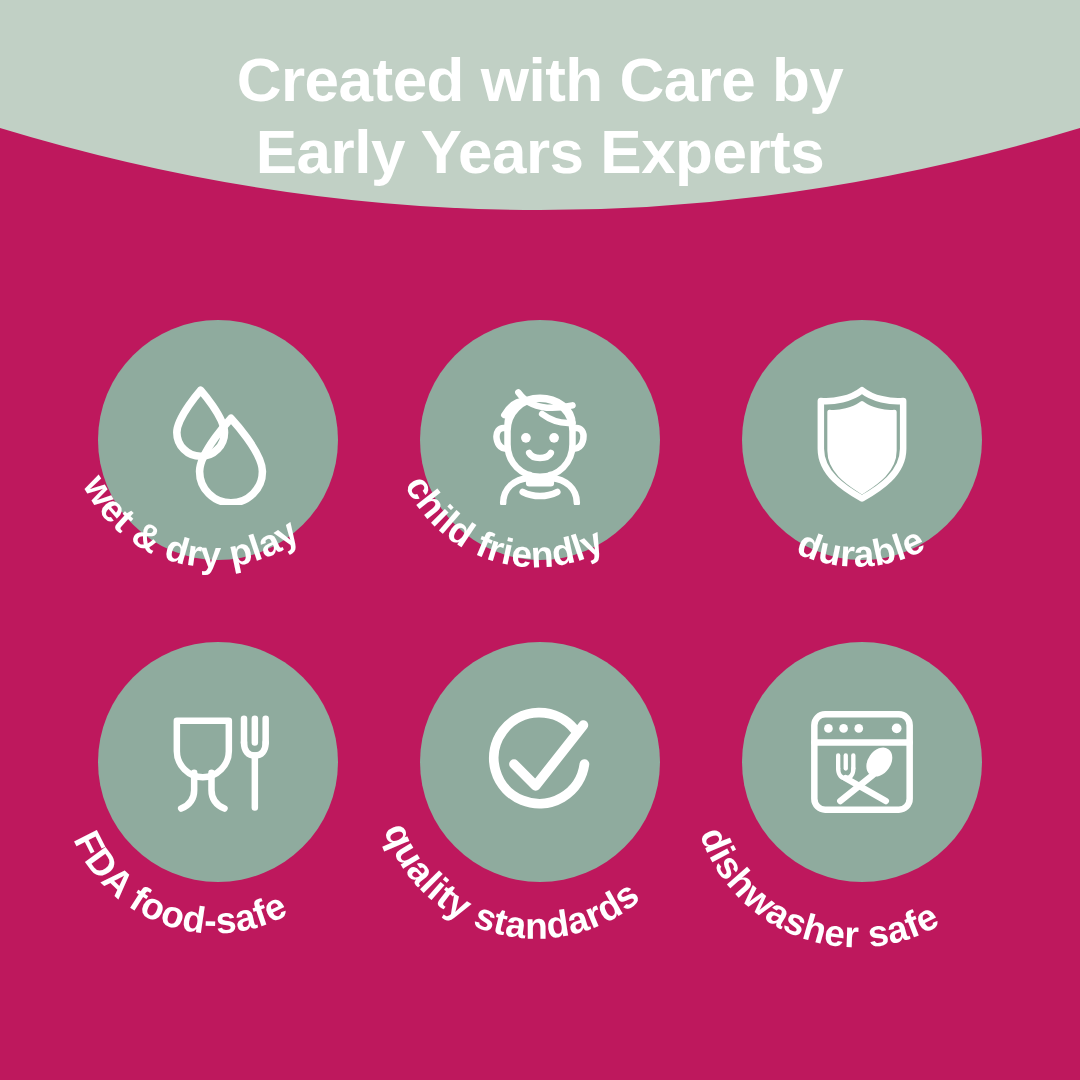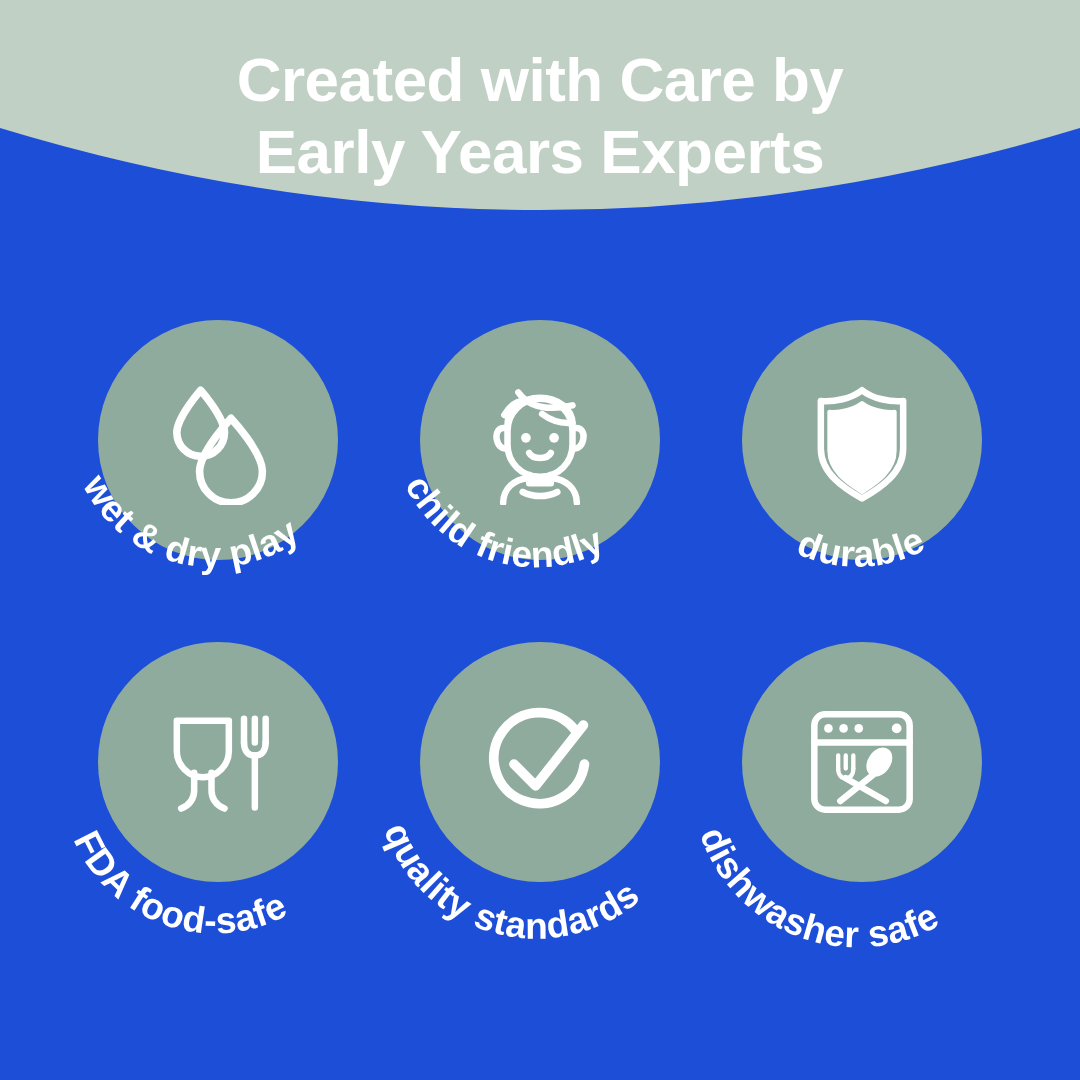--- a/index.html
+++ b/index.html
@@ -69,21 +69,21 @@
     fill:#ffffff;
     font-family:"Liberation Sans", sans-serif;
     font-size:37px;
     font-weight:bold;
     letter-spacing:0.5px;
   }
 </style>
 </head>
 <body>
 
-<div id="stage" style="background: #1d4ed8;">
+<div id="stage" style="background: #be185d;">
 
   <div id="header-band">
     <svg viewBox="0 0 1080 280" preserveAspectRatio="none" aria-hidden="true">
       <path id="header-shape" d="M0,0 H1080 V128 Q540,292 0,128 Z" fill="#c1d0c5"></path>
     </svg>
   </div>
   <div id="header-title" style="color: rgb(255, 255, 255);">Created with Care by
 Early Years Experts</div>
 
   <div id="badge-grid">

